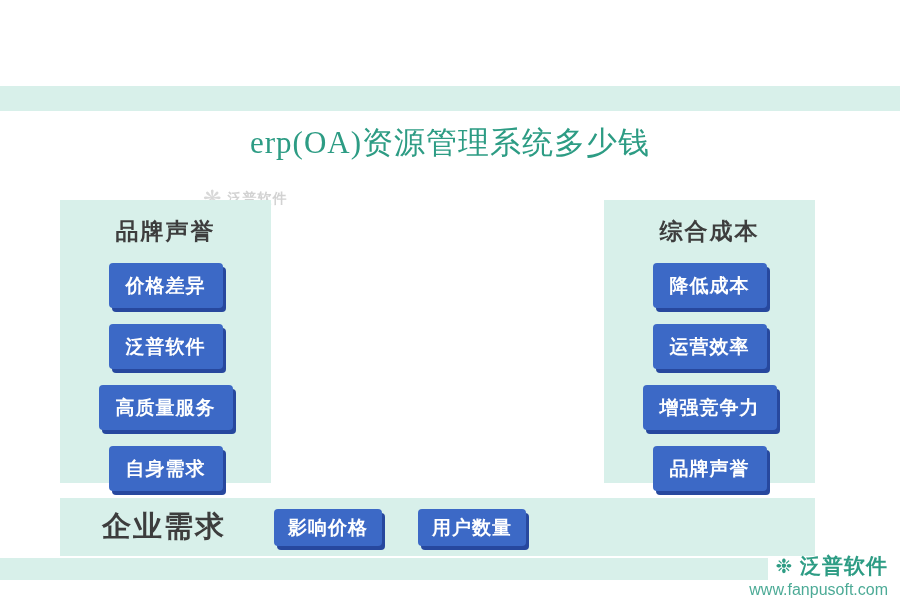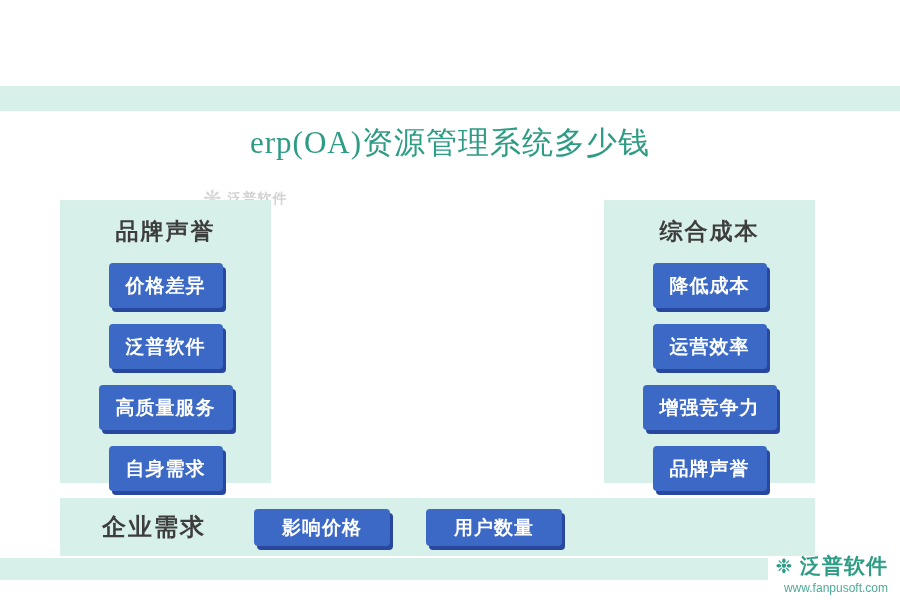--- a/index.html
+++ b/index.html
@@ -86,27 +86,27 @@
     left:60px;top:498px;
     width:755px;height:58px;
     background:var(--panel-bg,#d8f0ea);
     display:flex;
     align-items:center;
     box-sizing:border-box;
     padding-left:42px;
   }
   .bottom-panel .panel-header{
     margin:0 48px 0 0;
-    font-size:24px;
+    font-size:29px;
     font-family:Liberation Serif, serif;
   }
   .bottom-panel .btn{
     display:inline-block;
     margin:0 36px 0 0;
-    padding:0 28px;
+    padding:0 14px;
   }
 
   .wm-bottom{
     position:absolute;
     right:12px;top:552px;
     text-align:right;
     color:var(--watermark-teal,#2d9c84);
   }
   .wm-bottom .wm-row{
     display:flex;align-items:center;justify-content:flex-end;gap:5px;
@@ -116,21 +116,21 @@
     display:inline-flex;align-items:center;justify-content:center;
     font-size:20px;line-height:22px;
   }
   .wm-bottom .wm-brand{
     font-family:"Liberation Serif","DejaVu Serif",serif;
     font-weight:bold;
     font-size:21px;
     letter-spacing:1px;
   }
   .wm-bottom .wm-url{
-    font-size:12px;
+    font-size:16px;
     margin-top:1px;
     color:var(--watermark-teal,#2d9c84);
     opacity:0.85;
   }
 </style>
 </head>
 <body>
 
 <div class="canvas">
 

